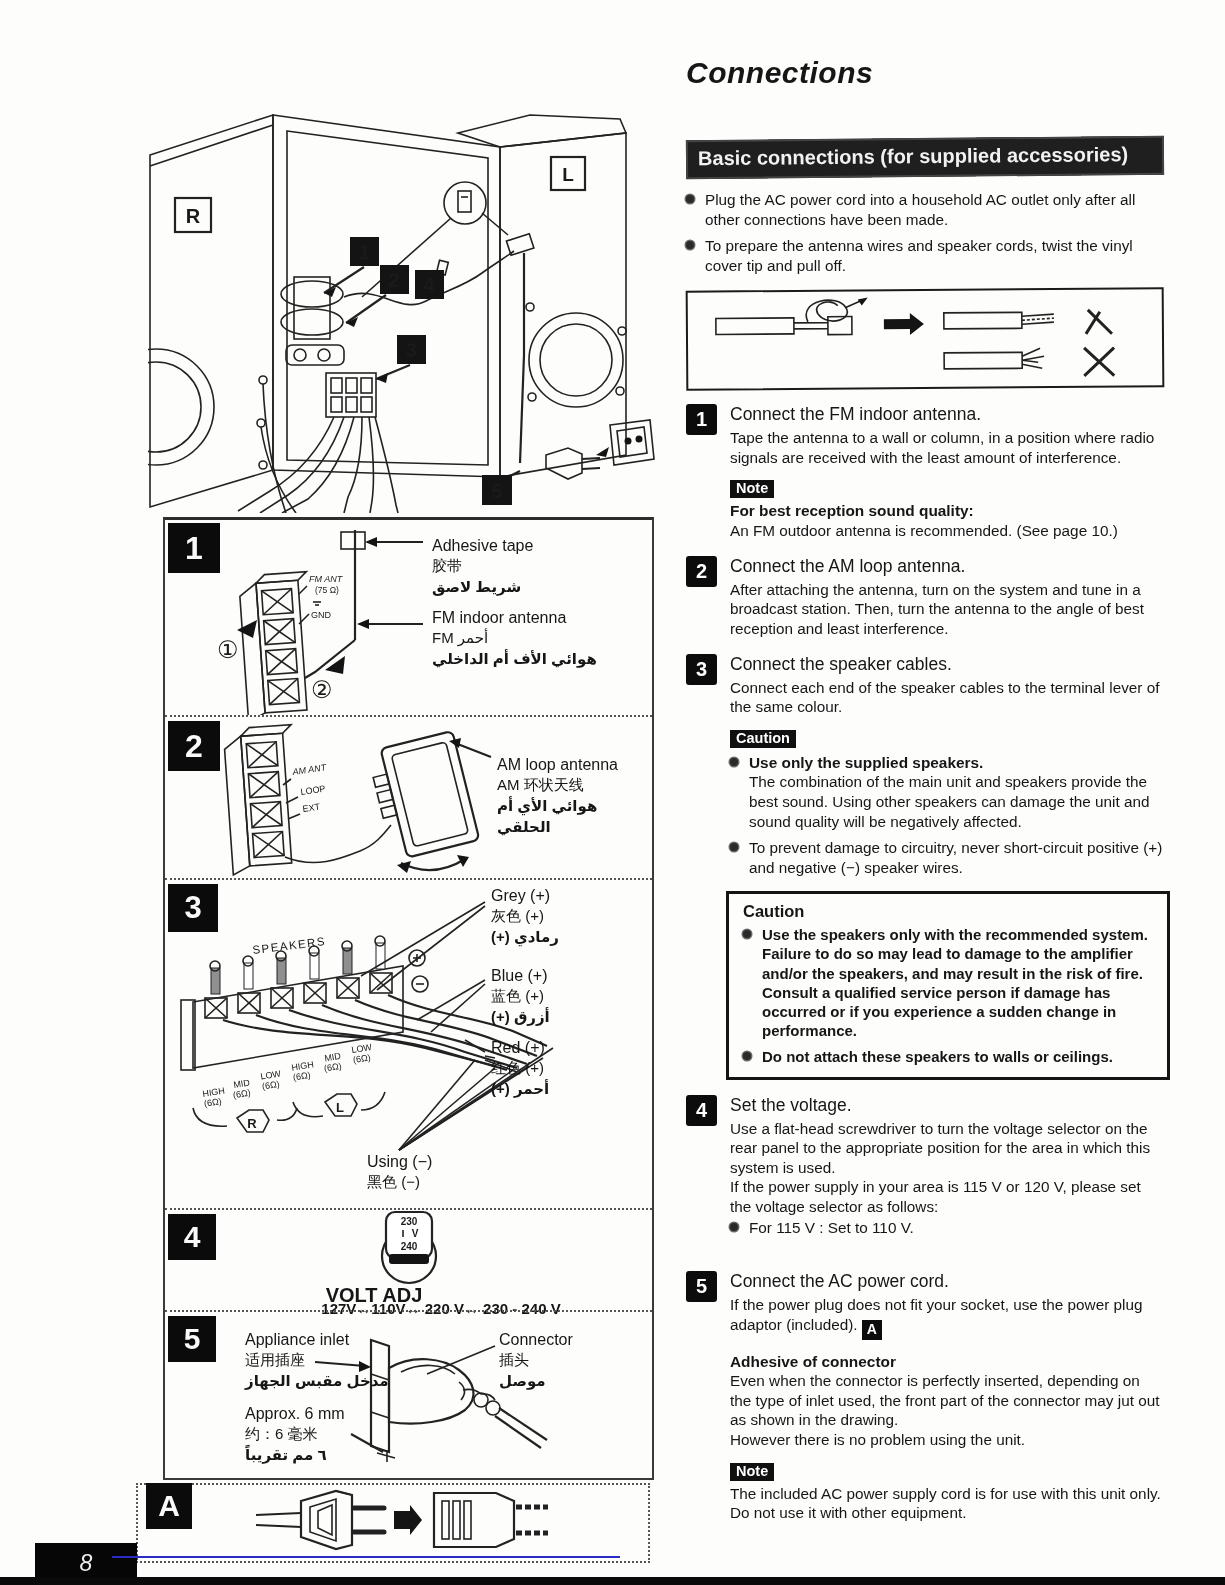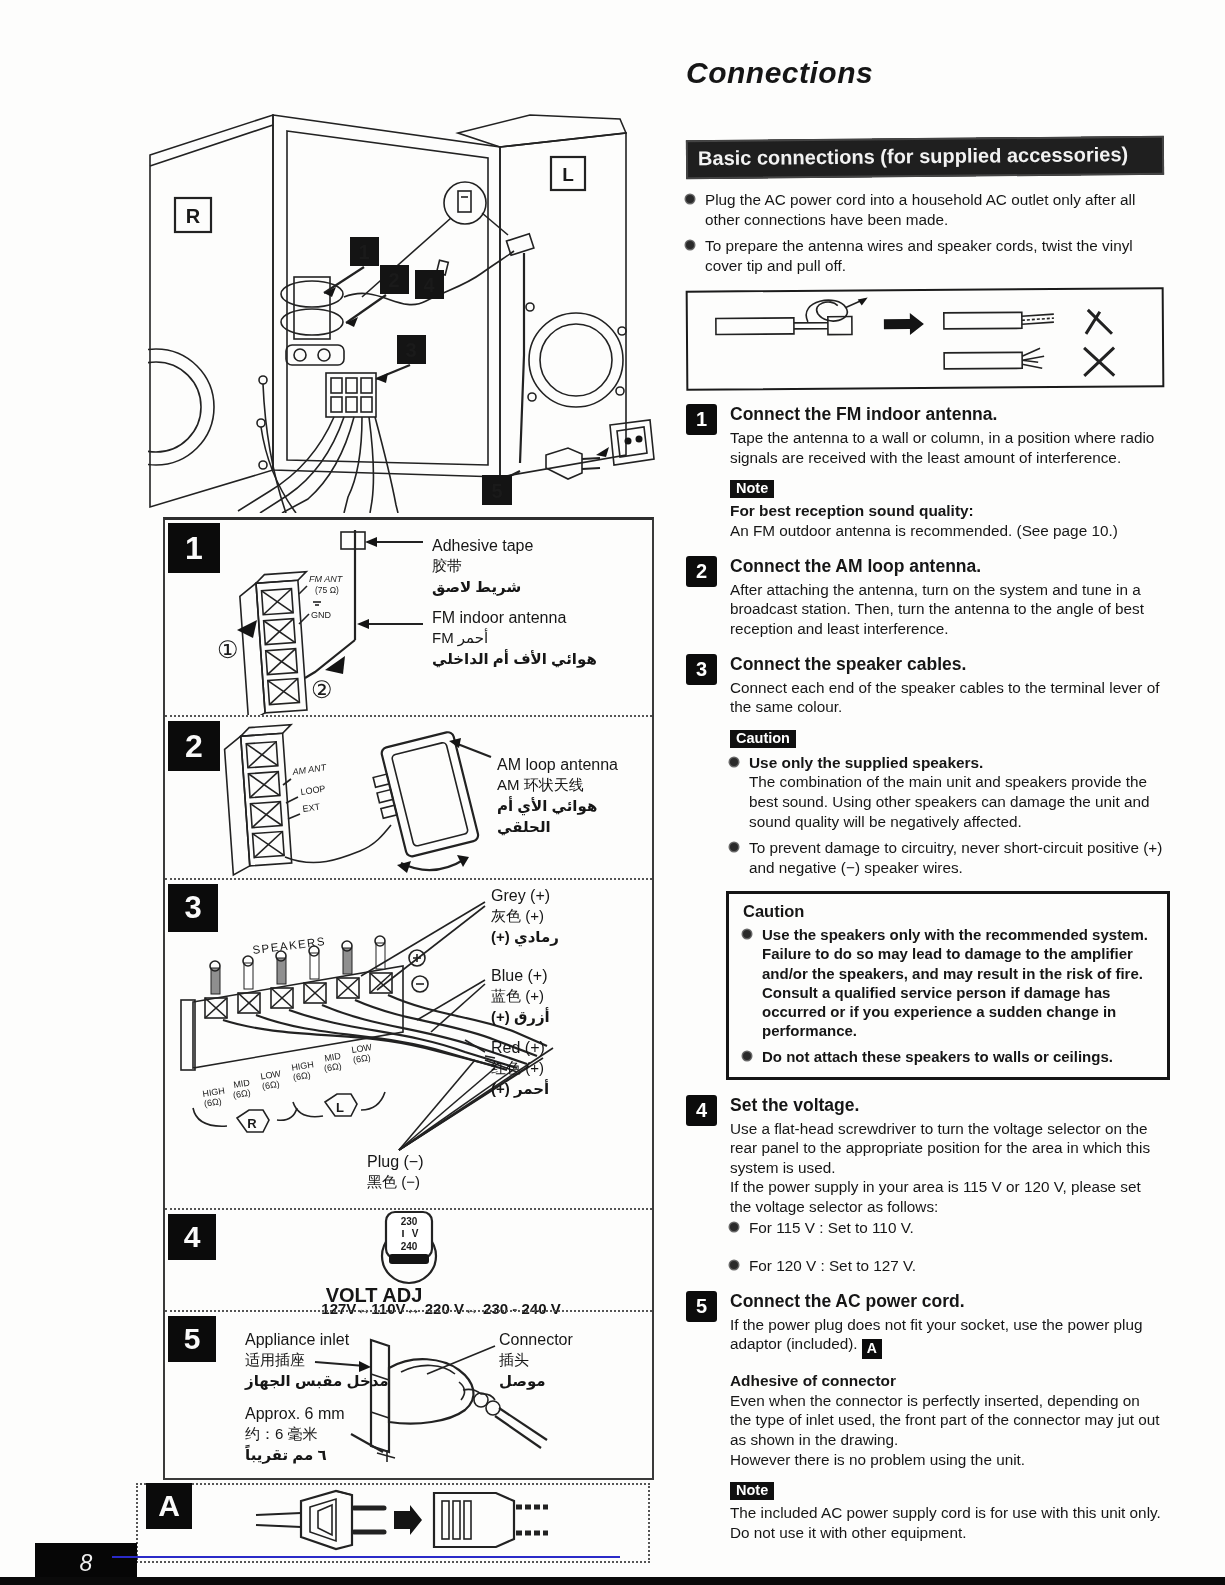--- a/index.html
+++ b/index.html
@@ -35,21 +35,21 @@
           padding:7px 10px 9px 12px;transform:rotate(-.55deg);box-shadow:0 0 0 2px #444 inset;}
   .intro{margin-top:13px;}
   .brow{display:flex;gap:11px;font-size:15.3px;line-height:1.28;margin-bottom:7px;}
   .dot{flex:0 0 auto;width:8px;height:8px;border-radius:50%;background:#2a2a2a;margin-top:5px;
        box-shadow:0 0 0 1.5px #666;}
   .wirebox{margin-top:14px;border:2.5px solid #1b1b1b;height:96px;transform:rotate(-.4deg);}
   .step{display:flex;gap:13px;margin-top:15px;}
   .stepbadge{flex:0 0 auto;width:31px;height:31px;background:#0c0c0c;color:#fff;font-weight:bold;
              font-size:20px;display:flex;align-items:center;justify-content:center;border-radius:3px;}
   .steptext{width:434px;}
-  .h{font-size:17.5px;font-weight:bold;margin-bottom:3px;}
+  .h{font-size:17.5px;font-weight:normal;margin-bottom:3px;}
   .b{font-size:15.3px;line-height:1.28;}
   .sub{margin-left:44px;margin-top:12px;width:434px;}
   .notelabel{display:inline-block;background:#101010;color:#fff;font-weight:bold;font-size:14.5px;
              padding:0 6px 2px;margin-bottom:3px;}
   .bb{font-weight:bold;font-size:15.4px;line-height:1.28;}
   .cbox{margin-left:40px;margin-top:14px;border:3px solid #151515;padding:8px 12px 10px 14px;width:412px;}
   .cbox .h2{font-size:16.5px;font-weight:bold;margin-bottom:4px;}
   .cbox .bb{font-size:15px;}
   .aref{display:inline-flex;width:20px;height:20px;background:#0c0c0c;color:#fff;font-weight:bold;
         font-size:14px;align-items:center;justify-content:center;vertical-align:-4px;}
@@ -396,21 +396,21 @@
         <div class="lbl-en">Blue (+)</div>
         <div class="lbl-zh">蓝色 (+)</div>
         <div class="lbl-ar" dir="rtl" style="text-align:left">أزرق (+)</div>
       </div>
       <div class="abs wirelbl" style="left:326px;top:158px">
         <div class="lbl-en">Red (+)</div>
         <div class="lbl-zh">红色 (+)</div>
         <div class="lbl-ar" dir="rtl" style="text-align:left">أحمر (+)</div>
       </div>
       <div class="abs wirelbl" style="left:202px;top:272px">
-        <div class="lbl-en">Plug (−)</div>
+        <div class="lbl-en">Using (−)</div>
         <div class="lbl-zh">黑色 (−)</div>
       </div>
     </div>
 
     <div class="lsec" style="top:688px;height:102px">
       <div class="nbadge" style="left:3px;top:4px;width:48px;height:46px;font-size:30px">
           <span>4</span>
         </div>
       <svg class="abs" style="left:0;top:0" width="487" height="102" viewBox="0 0 487 102">
         <circle class="ink2" cx="244" cy="46" r="27"></circle>
@@ -604,24 +604,20 @@
     <div class="step">
       <div class="stepbadge">4</div>
       <div class="steptext">
         <div class="h">Set the voltage.</div>
         <div class="b">Use a flat-head screwdriver to turn the voltage selector on the rear panel to the appropriate position for the area in which this system is used.</div>
         <div class="b">If the power supply in your area is 115 V or 120 V, please set the voltage selector as follows:</div>
         <div class="brow" style="margin:2px 0 18px">
             <span class="dot"></span>
           <span class="b">For 115 V : Set to 110 V.</span>
           </div>
-        <div class="brow" style="margin:0">
-            <span class="dot"></span>
-          <span class="b">For 120 V : Set to 127 V.</span>
-          </div>
       </div>
     </div>
 
     <div class="step">
       <div class="stepbadge">5</div>
       <div class="steptext">
         <div class="h">Connect the AC power cord.</div>
         <div class="b"><span>If the power plug does not fit your socket, use the power plug adaptor (included).</span>
           <span class="aref">A</span></div>
       </div>

